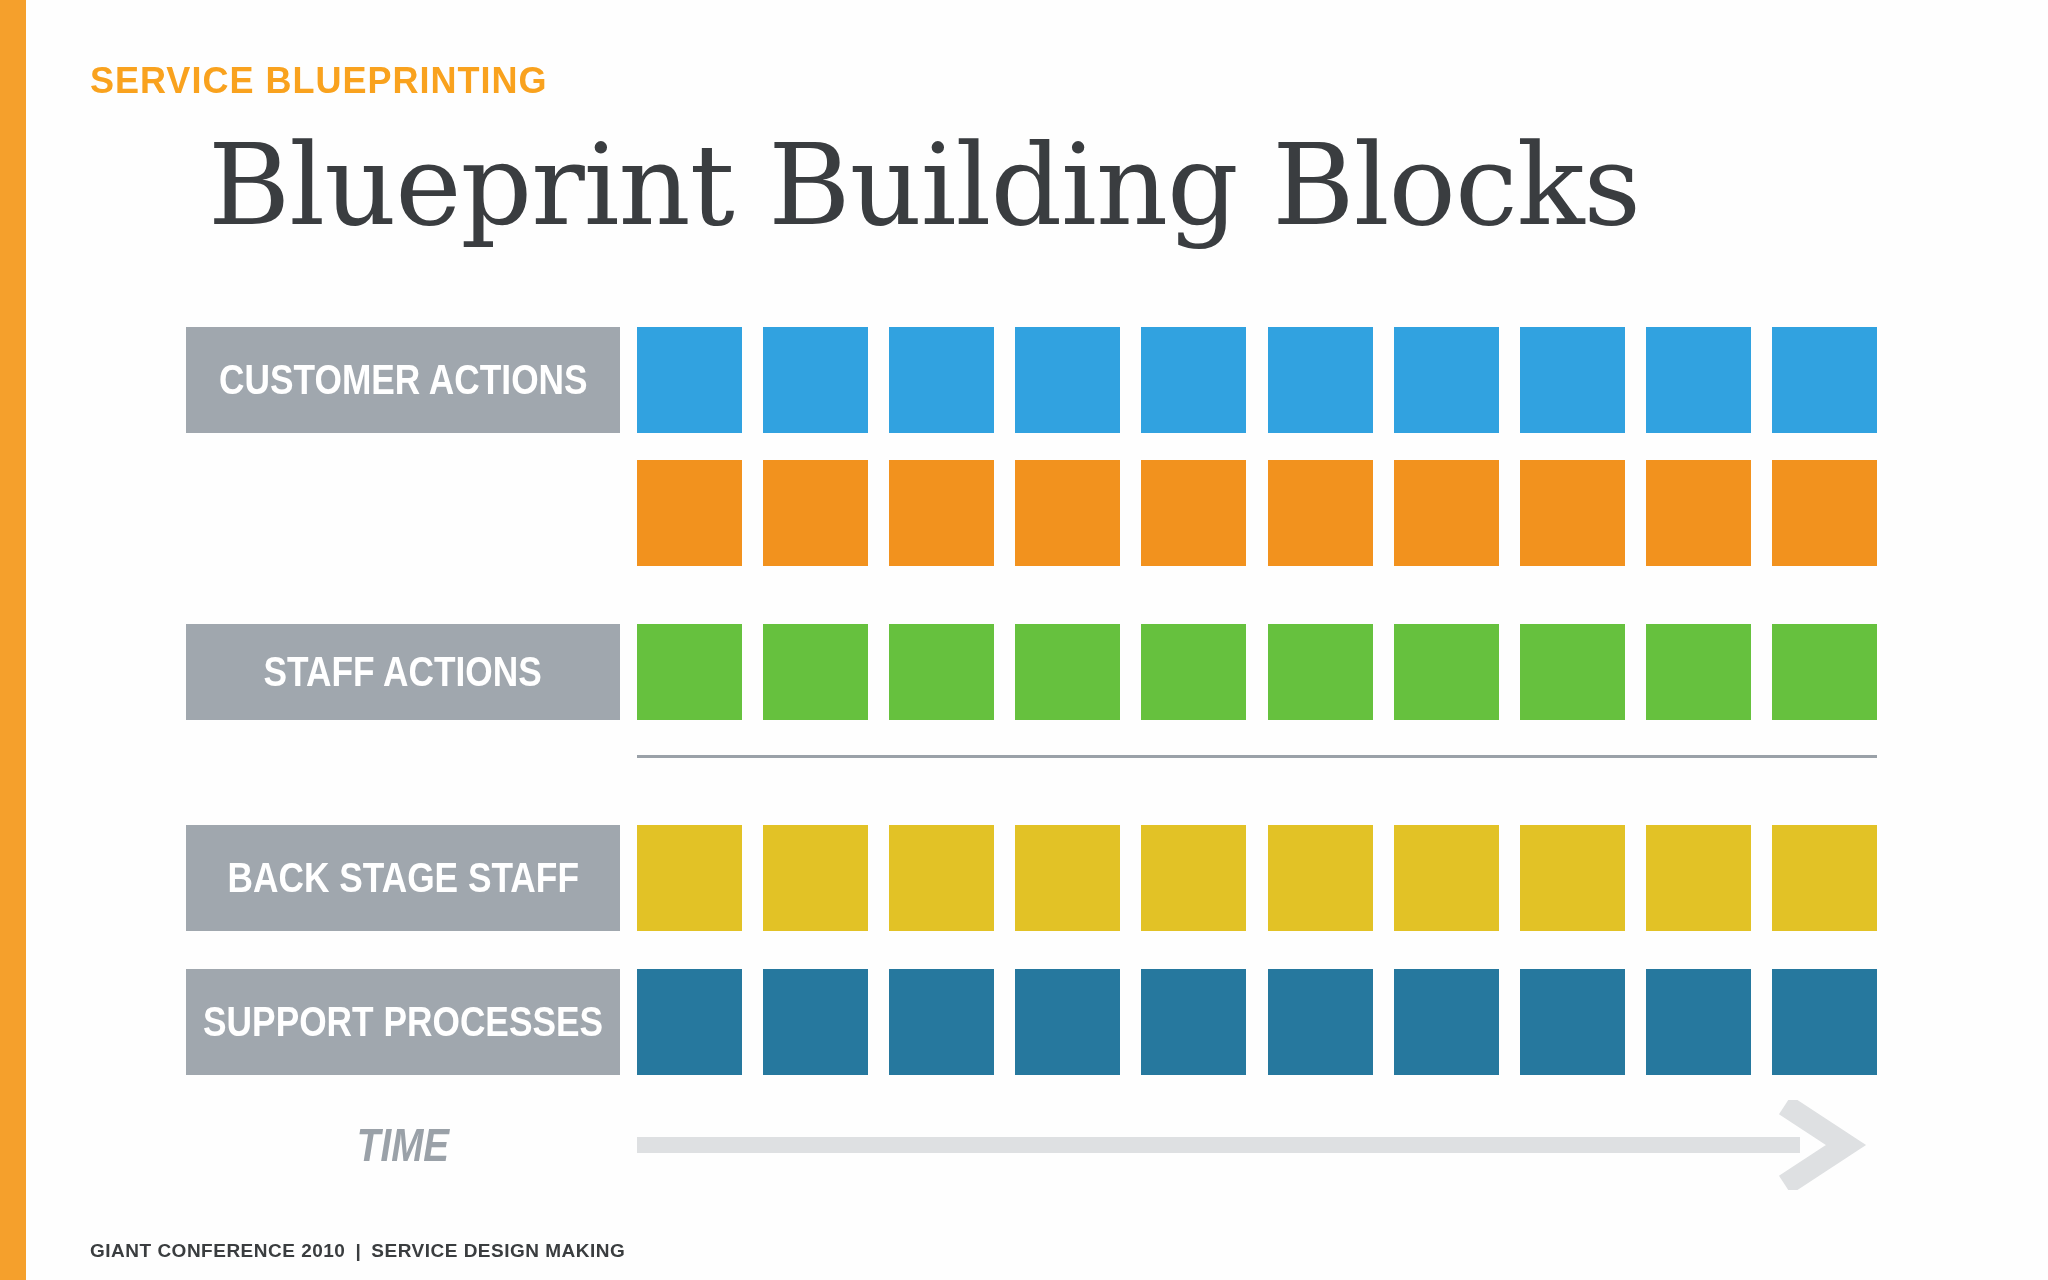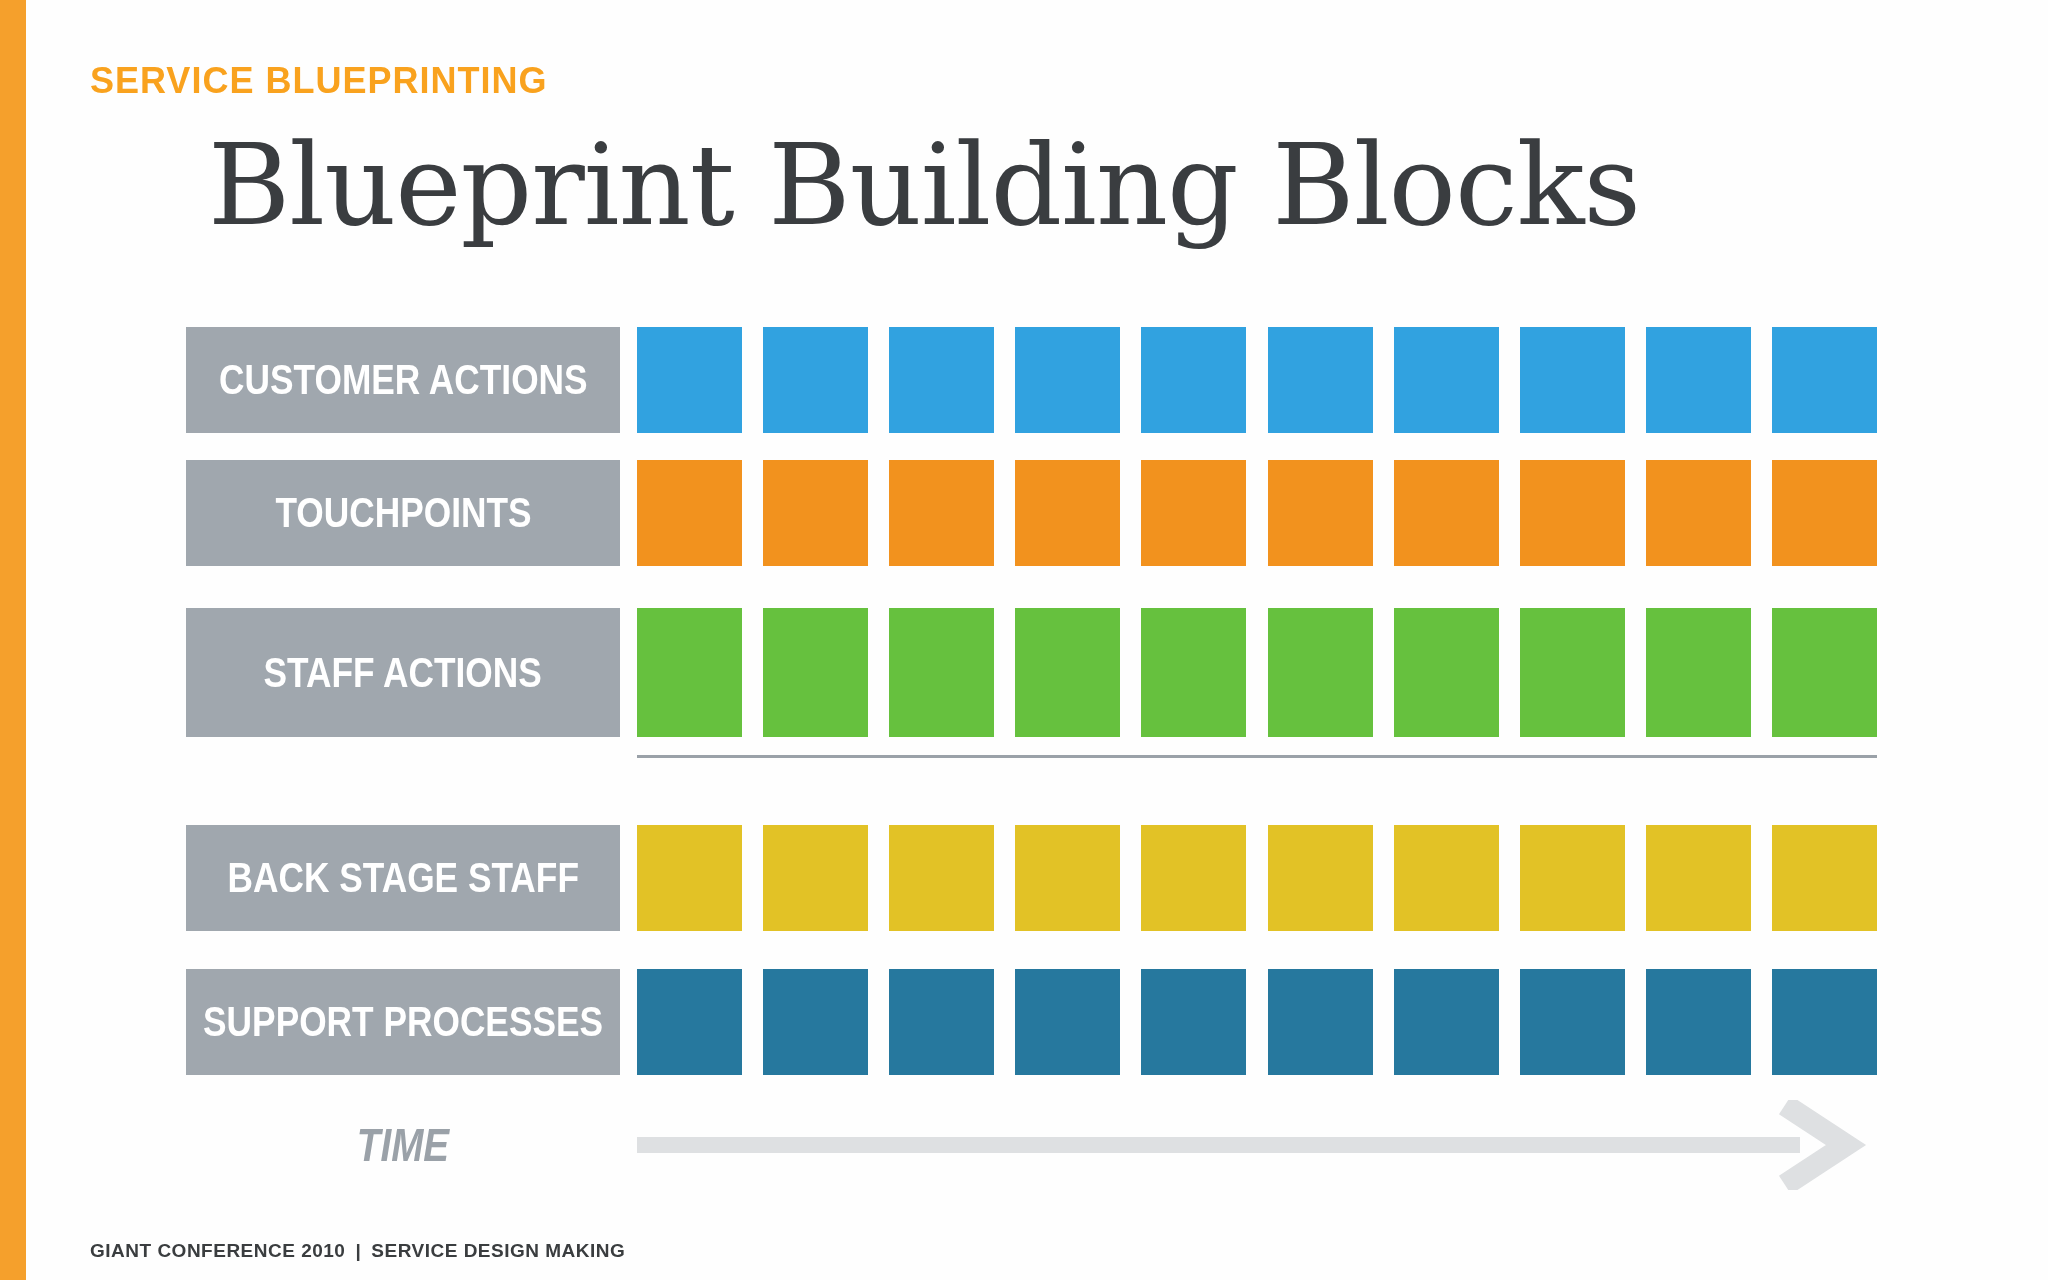--- a/index.html
+++ b/index.html
@@ -88,37 +88,34 @@
             <div class="block" style="background: rgb(49, 162, 224);"></div>
             <div class="block" style="background: rgb(49, 162, 224);"></div>
             <div class="block" style="background: rgb(49, 162, 224);"></div>
             <div class="block" style="background: rgb(49, 162, 224);"></div>
             <div class="block" style="background: rgb(49, 162, 224);"></div>
             <div class="block" style="background: rgb(49, 162, 224);"></div>
             <div class="block" style="background: rgb(49, 162, 224);"></div>
           </div>
         </div>
         <div class="row" style="top: 460px; height: 106px;">
-          <div class="row-label">
-            <span class="cond">TOUCHPOINTS</span>
-          </div>
           <div class="blocks">
             <div class="block" style="background: rgb(242, 146, 30);"></div>
             <div class="block" style="background: rgb(242, 146, 30);"></div>
             <div class="block" style="background: rgb(242, 146, 30);"></div>
             <div class="block" style="background: rgb(242, 146, 30);"></div>
             <div class="block" style="background: rgb(242, 146, 30);"></div>
             <div class="block" style="background: rgb(242, 146, 30);"></div>
             <div class="block" style="background: rgb(242, 146, 30);"></div>
             <div class="block" style="background: rgb(242, 146, 30);"></div>
             <div class="block" style="background: rgb(242, 146, 30);"></div>
             <div class="block" style="background: rgb(242, 146, 30);"></div>
           </div>
         </div>
-        <div class="row" style="top: 608px; height: 129px; text-decoration: underline;">
+        <div class="row" style="top: 624px; height: 96px; text-decoration: underline;">
           <div class="row-label">
             <span class="cond">STAFF ACTIONS</span>
           </div>
           <div class="blocks">
             <div class="block" style="background: rgb(102, 193, 62);"></div>
             <div class="block" style="background: rgb(102, 193, 62);"></div>
             <div class="block" style="background: rgb(102, 193, 62);"></div>
             <div class="block" style="background: rgb(102, 193, 62);"></div>
             <div class="block" style="background: rgb(102, 193, 62);"></div>
             <div class="block" style="background: rgb(102, 193, 62);"></div>

